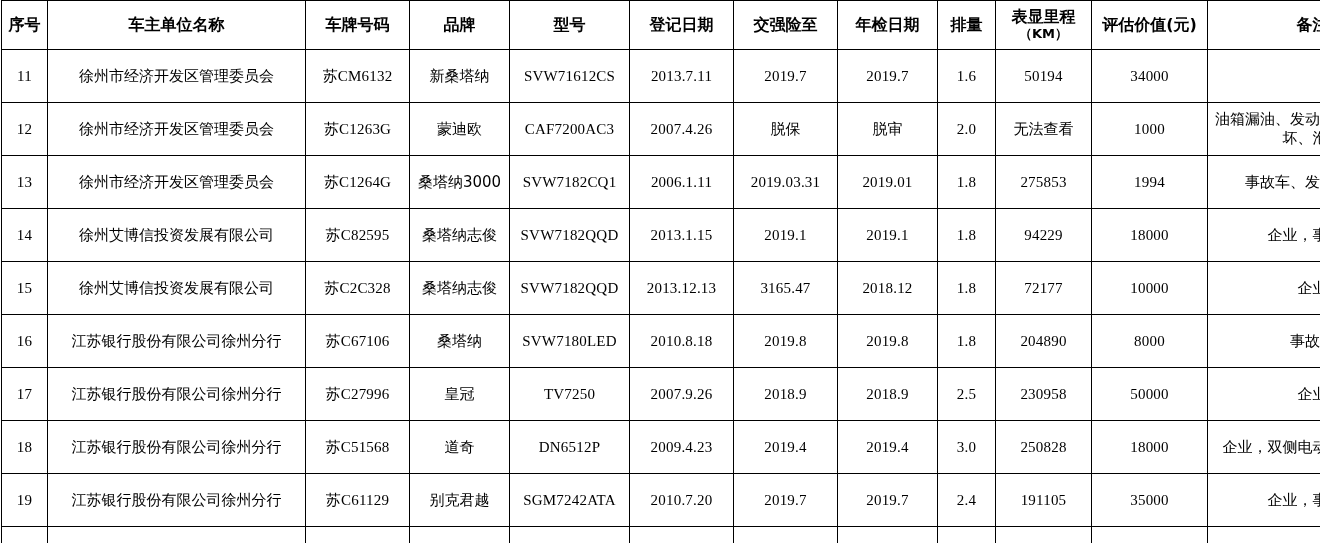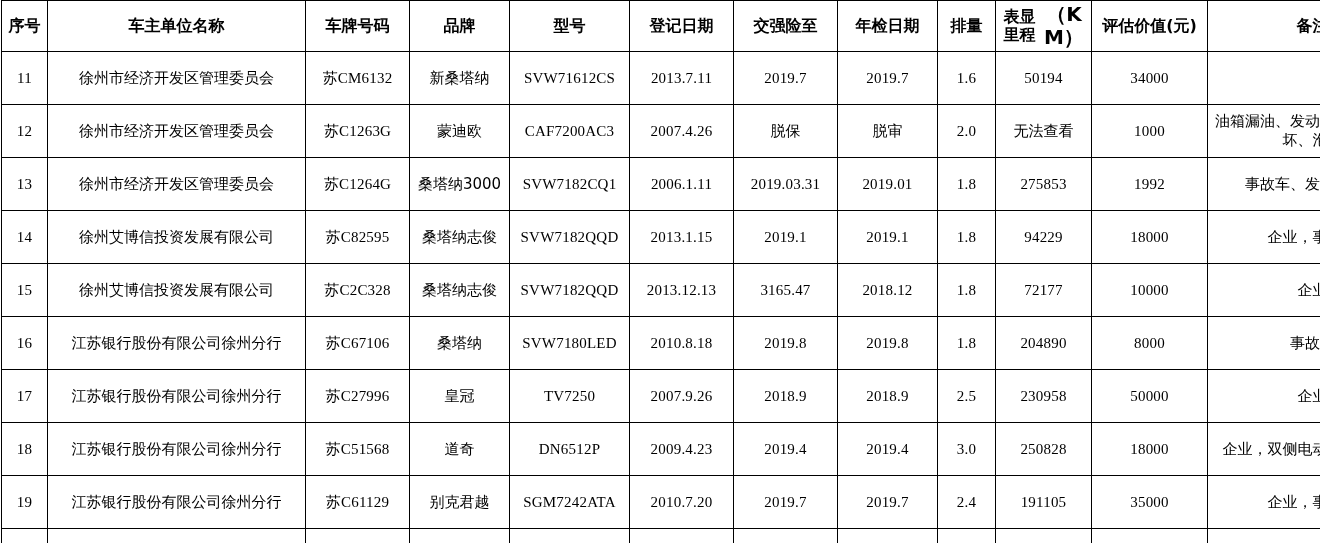--- a/index.html
+++ b/index.html
@@ -63,26 +63,26 @@
     font-family: "Liberation Serif", "DejaVu Serif", serif;
     font-size: 15px;
     letter-spacing: 0.2px;
   }
   .cjk {
     font-family: "DejaVu Sans", "Liberation Sans", sans-serif;
     font-size: 15px;
   }
   .hdr-stack {
     display: flex;
-    flex-direction: row;
+    flex-direction: column;
     align-items: center;
     justify-content: center;
     line-height: 1.15;
   }
-  .hdr-sub { font-size: 20px; }
+  .hdr-sub { font-size: 13px; }
 </style>
 </head>
 <body>
 
 <div class="sheet">
   <table class="vehicle-table">
     <colgroup>
       <col class="c-idx">
       <col class="c-owner">
       <col class="c-plate">
@@ -150,21 +150,21 @@
         <td class="mono">13</td>
         <td class="cjk">徐州市经济开发区管理委员会</td>
         <td class="mono">苏C1264G</td>
         <td class="cjk">桑塔纳3000</td>
         <td class="mono">SVW7182CQ1</td>
         <td class="mono">2006.1.11</td>
         <td class="mono">2019.03.31</td>
         <td class="mono">2019.01</td>
         <td class="mono">1.8</td>
         <td class="mono">275853</td>
-        <td class="mono">1992</td>
+        <td class="mono">1994</td>
         <td class="cjk">事故车、发动机高温</td>
       </tr>
       <tr>
         <td class="mono">14</td>
         <td class="cjk">徐州艾博信投资发展有限公司</td>
         <td class="mono">苏C82595</td>
         <td class="cjk">桑塔纳志俊</td>
         <td class="mono">SVW7182QQD</td>
         <td class="mono">2013.1.15</td>
         <td class="mono">2019.1</td>

